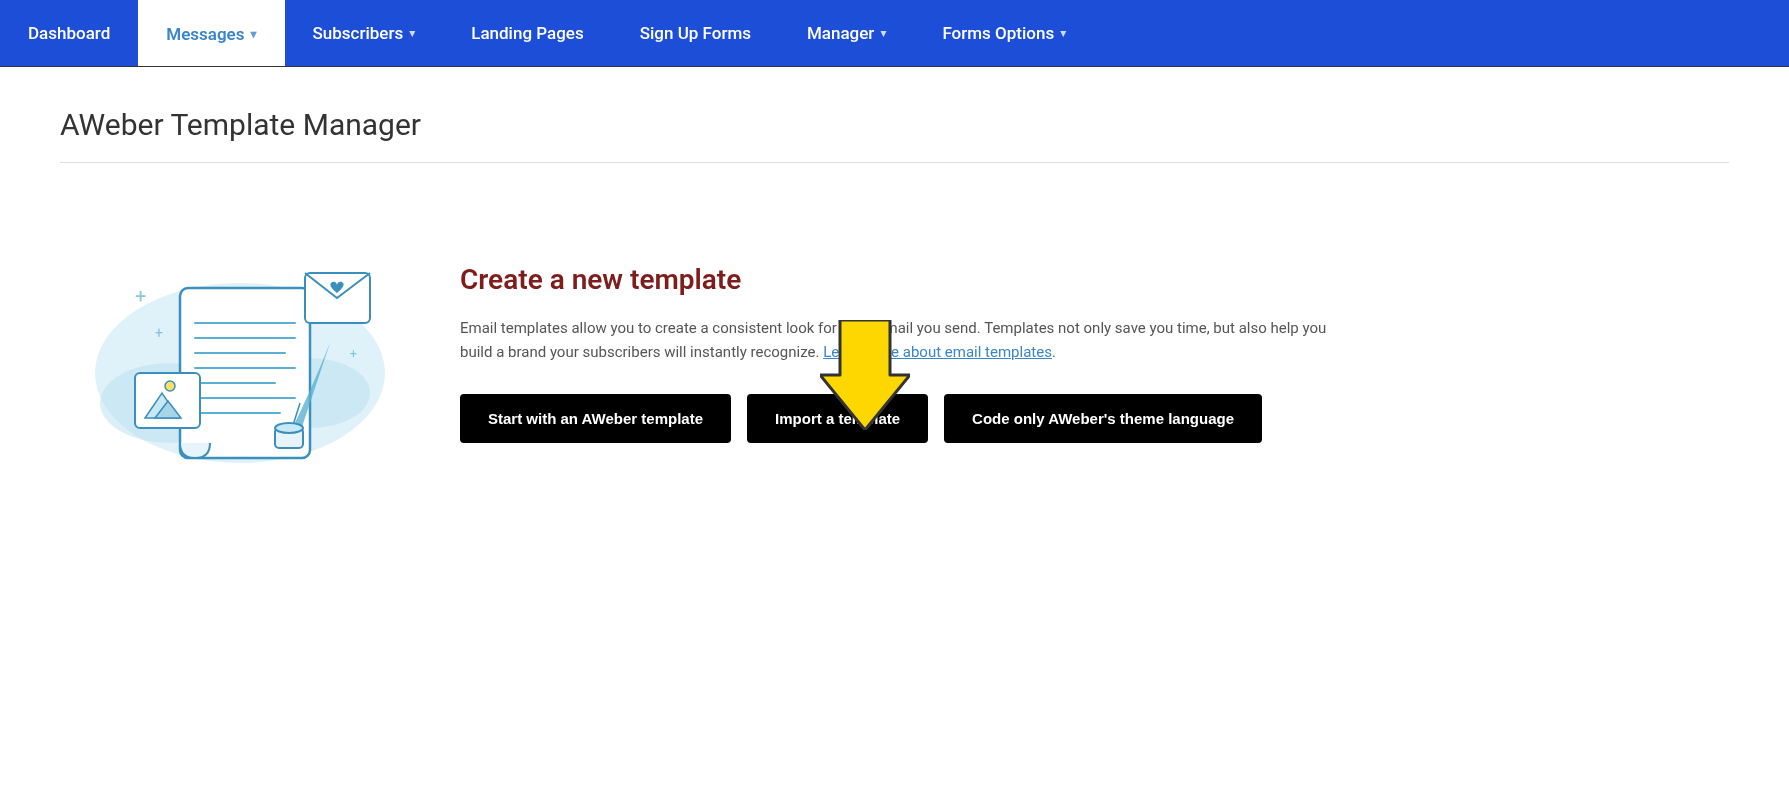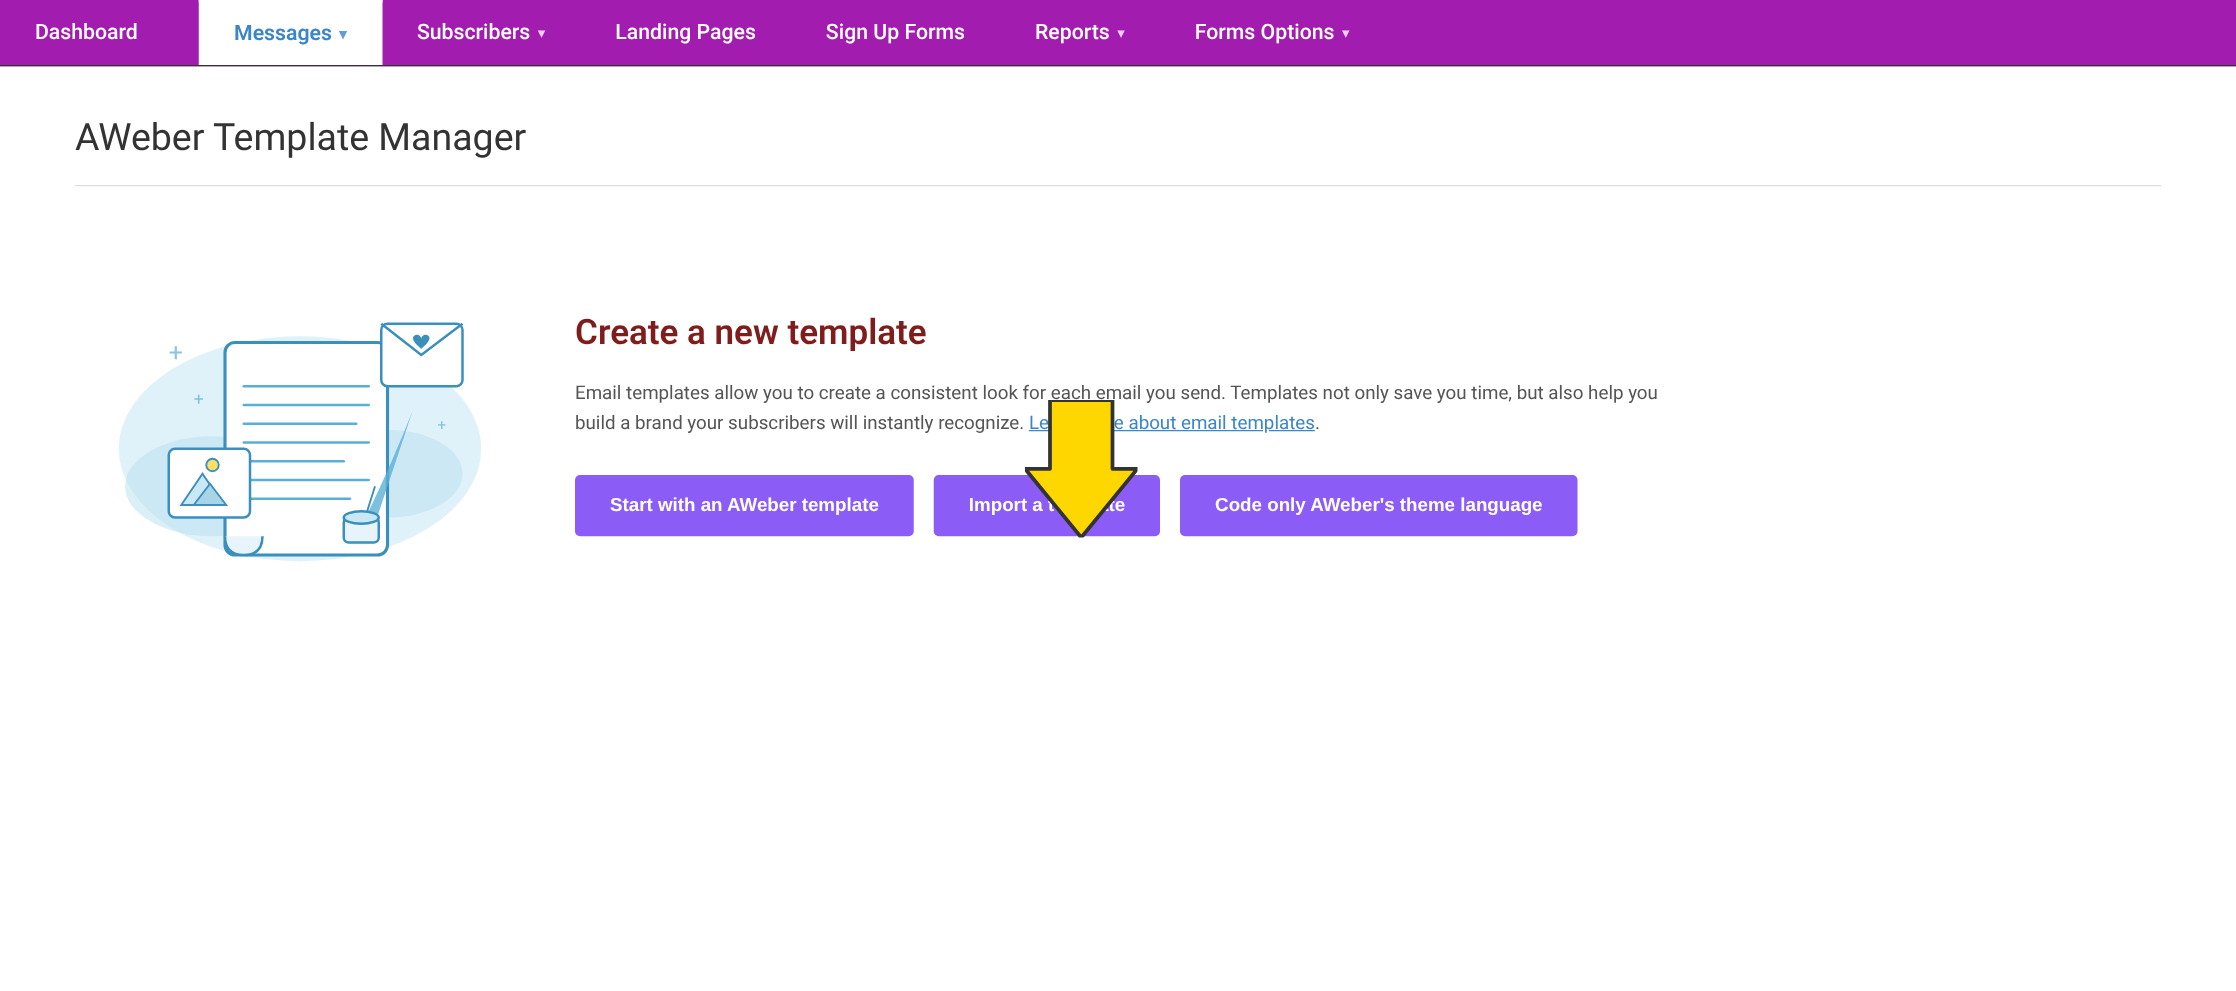--- a/index.html
+++ b/index.html
@@ -1,23 +1,23 @@
 <!DOCTYPE html>
 <html><head>
   <meta charset="utf-8">
   <style>
     * { margin: 0; padding: 0; box-sizing: border-box; }
     body { font-family: -apple-system, BlinkMacSystemFont, 'Segoe UI', Roboto, sans-serif; background: #fff; }
 
     
     nav {
-      background: #a21caf;
+      background: #1d4ed8;
       display: flex;
       align-items: stretch;
-      height: 53px;
+      height: 67px;
       border-bottom: 1px solid #333;
     }
     .nav-item {
       display: flex;
       align-items: center;
       gap: 6px;
       padding: 0 28px;
       color: #fff;
       font-size: 17px;
       font-weight: 500;
@@ -25,21 +25,20 @@
       white-space: nowrap;
       text-decoration: none;
       border: none;
       background: none;
     }
     .nav-item.active {
       background: #fff;
       color: #3a86c8;
       font-weight: 600;
       border-top: 2px solid #fff;
-      margin-left: 21px;
     }
     .nav-chevron {
       font-size: 12px;
       opacity: 0.8;
     }
 
     
     .page-content {
       padding: 40px 60px;
     }
@@ -100,21 +99,21 @@
       text-decoration: underline;
     }
 
     
     .button-row {
       display: flex;
       gap: 16px;
       flex-wrap: wrap;
     }
     .btn-green {
-      background: #8b5cf6;
+      background: #000000;
       color: #fff;
       border: none;
       padding: 16px 28px;
       font-size: 15px;
       font-weight: 600;
       border-radius: 4px;
       cursor: pointer;
       white-space: nowrap;
     }
 
@@ -146,21 +145,21 @@
       <span>Messages</span>
       <span class="nav-chevron">▾</span>
     </a>
     <a class="nav-item">
       <span>Subscribers</span>
       <span class="nav-chevron">▾</span>
     </a>
     <a class="nav-item">Landing Pages</a>
     <a class="nav-item">Sign Up Forms</a>
     <a class="nav-item">
-      <span>Reports</span>
+      <span>Manager</span>
       <span class="nav-chevron">▾</span>
     </a>
     <a class="nav-item">
       <span>Forms Options</span>
       <span class="nav-chevron">▾</span>
     </a>
   </nav>
 
   <div class="page-content">
     <h1 class="page-title">AWeber Template Manager</h1>

